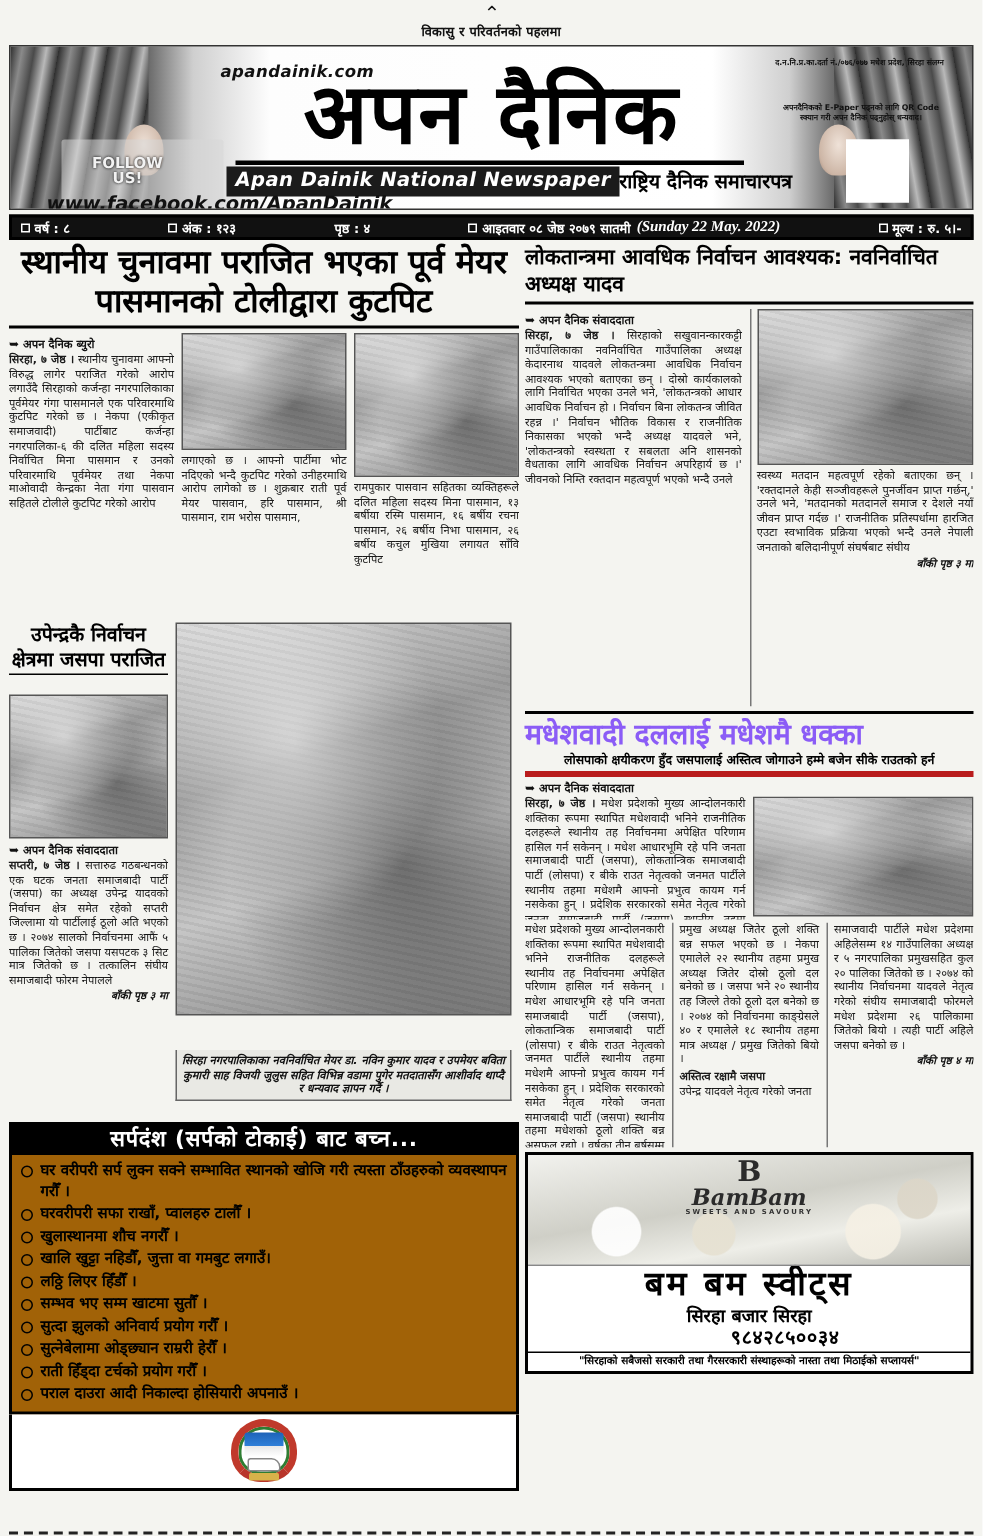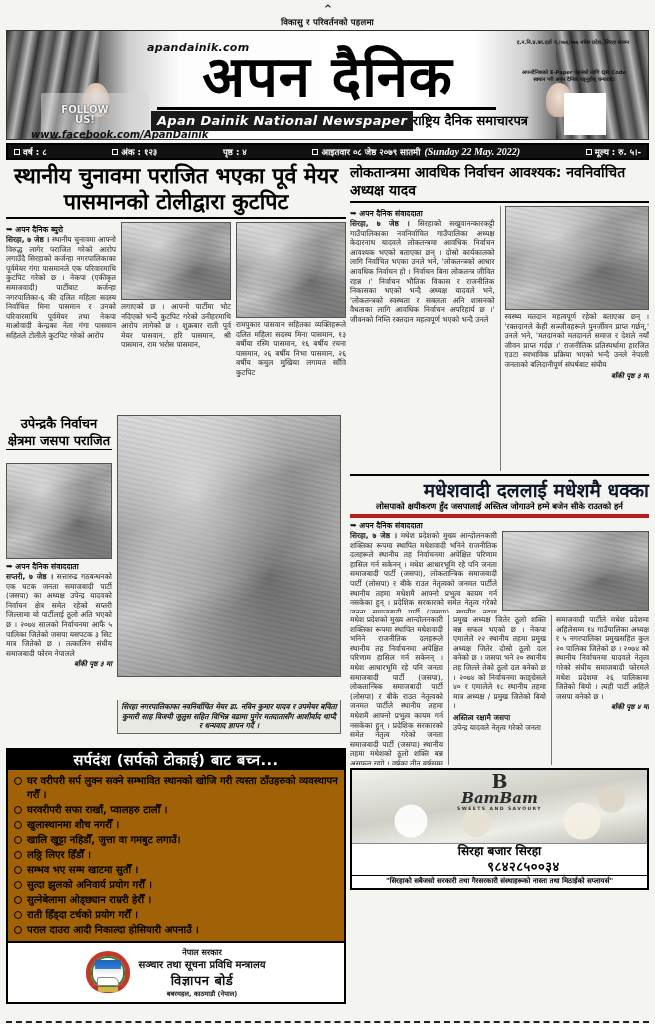--- a/index.html
+++ b/index.html
@@ -91,21 +91,21 @@
     border-radius: 2px;
   }
   .fb-follow {
     position: absolute; left: 50px; top: 74px;
     color: #f2f2f2; font-size: 10px; font-weight: bold;
     line-height: 10px; text-align: center; width: 56px;
     text-shadow: 0 0 2px #000;
   }
   .fb-url {
     position: absolute; left: 24px; top: 98px;
-    font-size: 10px; font-weight: bold; font-style: italic; color: #111;
+    font-size: 13px; font-weight: bold; font-style: italic; color: #111;
   }
   .reg-info {
     position: absolute; right: 16px; top: 8px;
     text-align: center; width: 118px;
     font-size: 5.2px; font-weight: bold; color: #111; line-height: 7px;
   }
   .epaper-info {
     position: absolute; right: 18px; top: 38px;
     text-align: center; width: 112px;
     font-size: 5.2px; font-weight: bold; color: #111; line-height: 7px;
@@ -160,23 +160,23 @@
     padding-bottom: 2px;
   }
   .hl-right {
     text-align: left;
     font-size: 14px; line-height: 18px;
     font-weight: bold; color: #000;
     border-bottom: 2px solid #000;
     padding-bottom: 2px;
   }
   .hl-mid {
-    text-align: right;
+    text-align: left;
     font-size: 19px; line-height: 22px;
-    font-weight: bold; color: #0f172a;
+    font-weight: bold; color: #8b5cf6;
   }
   .hl-mid-sub {
     text-align: center;
     font-size: 8.3px; line-height: 11px;
     font-weight: bold; color: #000;
     border-bottom: 4px solid #b91c1c;
     padding-bottom: 2px;
   }
   .hl-sub2 {
     text-align: center;
@@ -498,26 +498,20 @@
         </div>
       </div>
 
       <div class="gov">
         <div class="gov-emblem">
           <div class="wreath"></div>
           <div class="flagpart"></div>
           <div class="map"></div>
           <div class="base"></div>
         </div>
-        <div class="gov-txt">
-          <div class="gov-l1">नेपाल सरकार</div>
-          <div class="gov-l2">सञ्चार तथा सूचना प्रविधि मन्त्रालय</div>
-          <div class="gov-l3">विज्ञापन बोर्ड</div>
-          <div class="gov-l4">बबरमहल, काठमाडौ (नेपाल)</div>
-        </div>
       </div>
 
     </div>
 
     <div class="col-right">
 
       <div class="hl-right">लोकतान्त्रमा आवधिक निर्वाचन आवश्यक: नवनिर्वाचित अध्यक्ष यादव</div>
 
       <div class="cols2" style="margin-top:3px; height:265px; overflow:hidden;">
         <div class="c">
@@ -575,20 +569,21 @@
       </div>
 
       <div class="ad">
         <div class="ad-photo">
           <div class="ad-logo">
             <div class="bb-mark">B</div>
             <div class="bb-word">BamBam</div>
             <div class="bb-sub">SWEETS AND SAVOURY</div>
           </div>
         </div>
+        <div class="ad-name">बम बम स्वीट्स</div>
         <div class="ad-addr">सिरहा बजार सिरहा</div>
         <div class="ad-phone">९८४२८५००३४</div>
         <div class="ad-tag">"सिरहाको सबैजसो सरकारी तथा गैरसरकारी संस्थाहरूको  नास्ता तथा मिठाईको सप्लायर्स"</div>
       </div>
 
     </div>
   </div>
 
   <div class="dashed-bottom"></div>
 </div>

